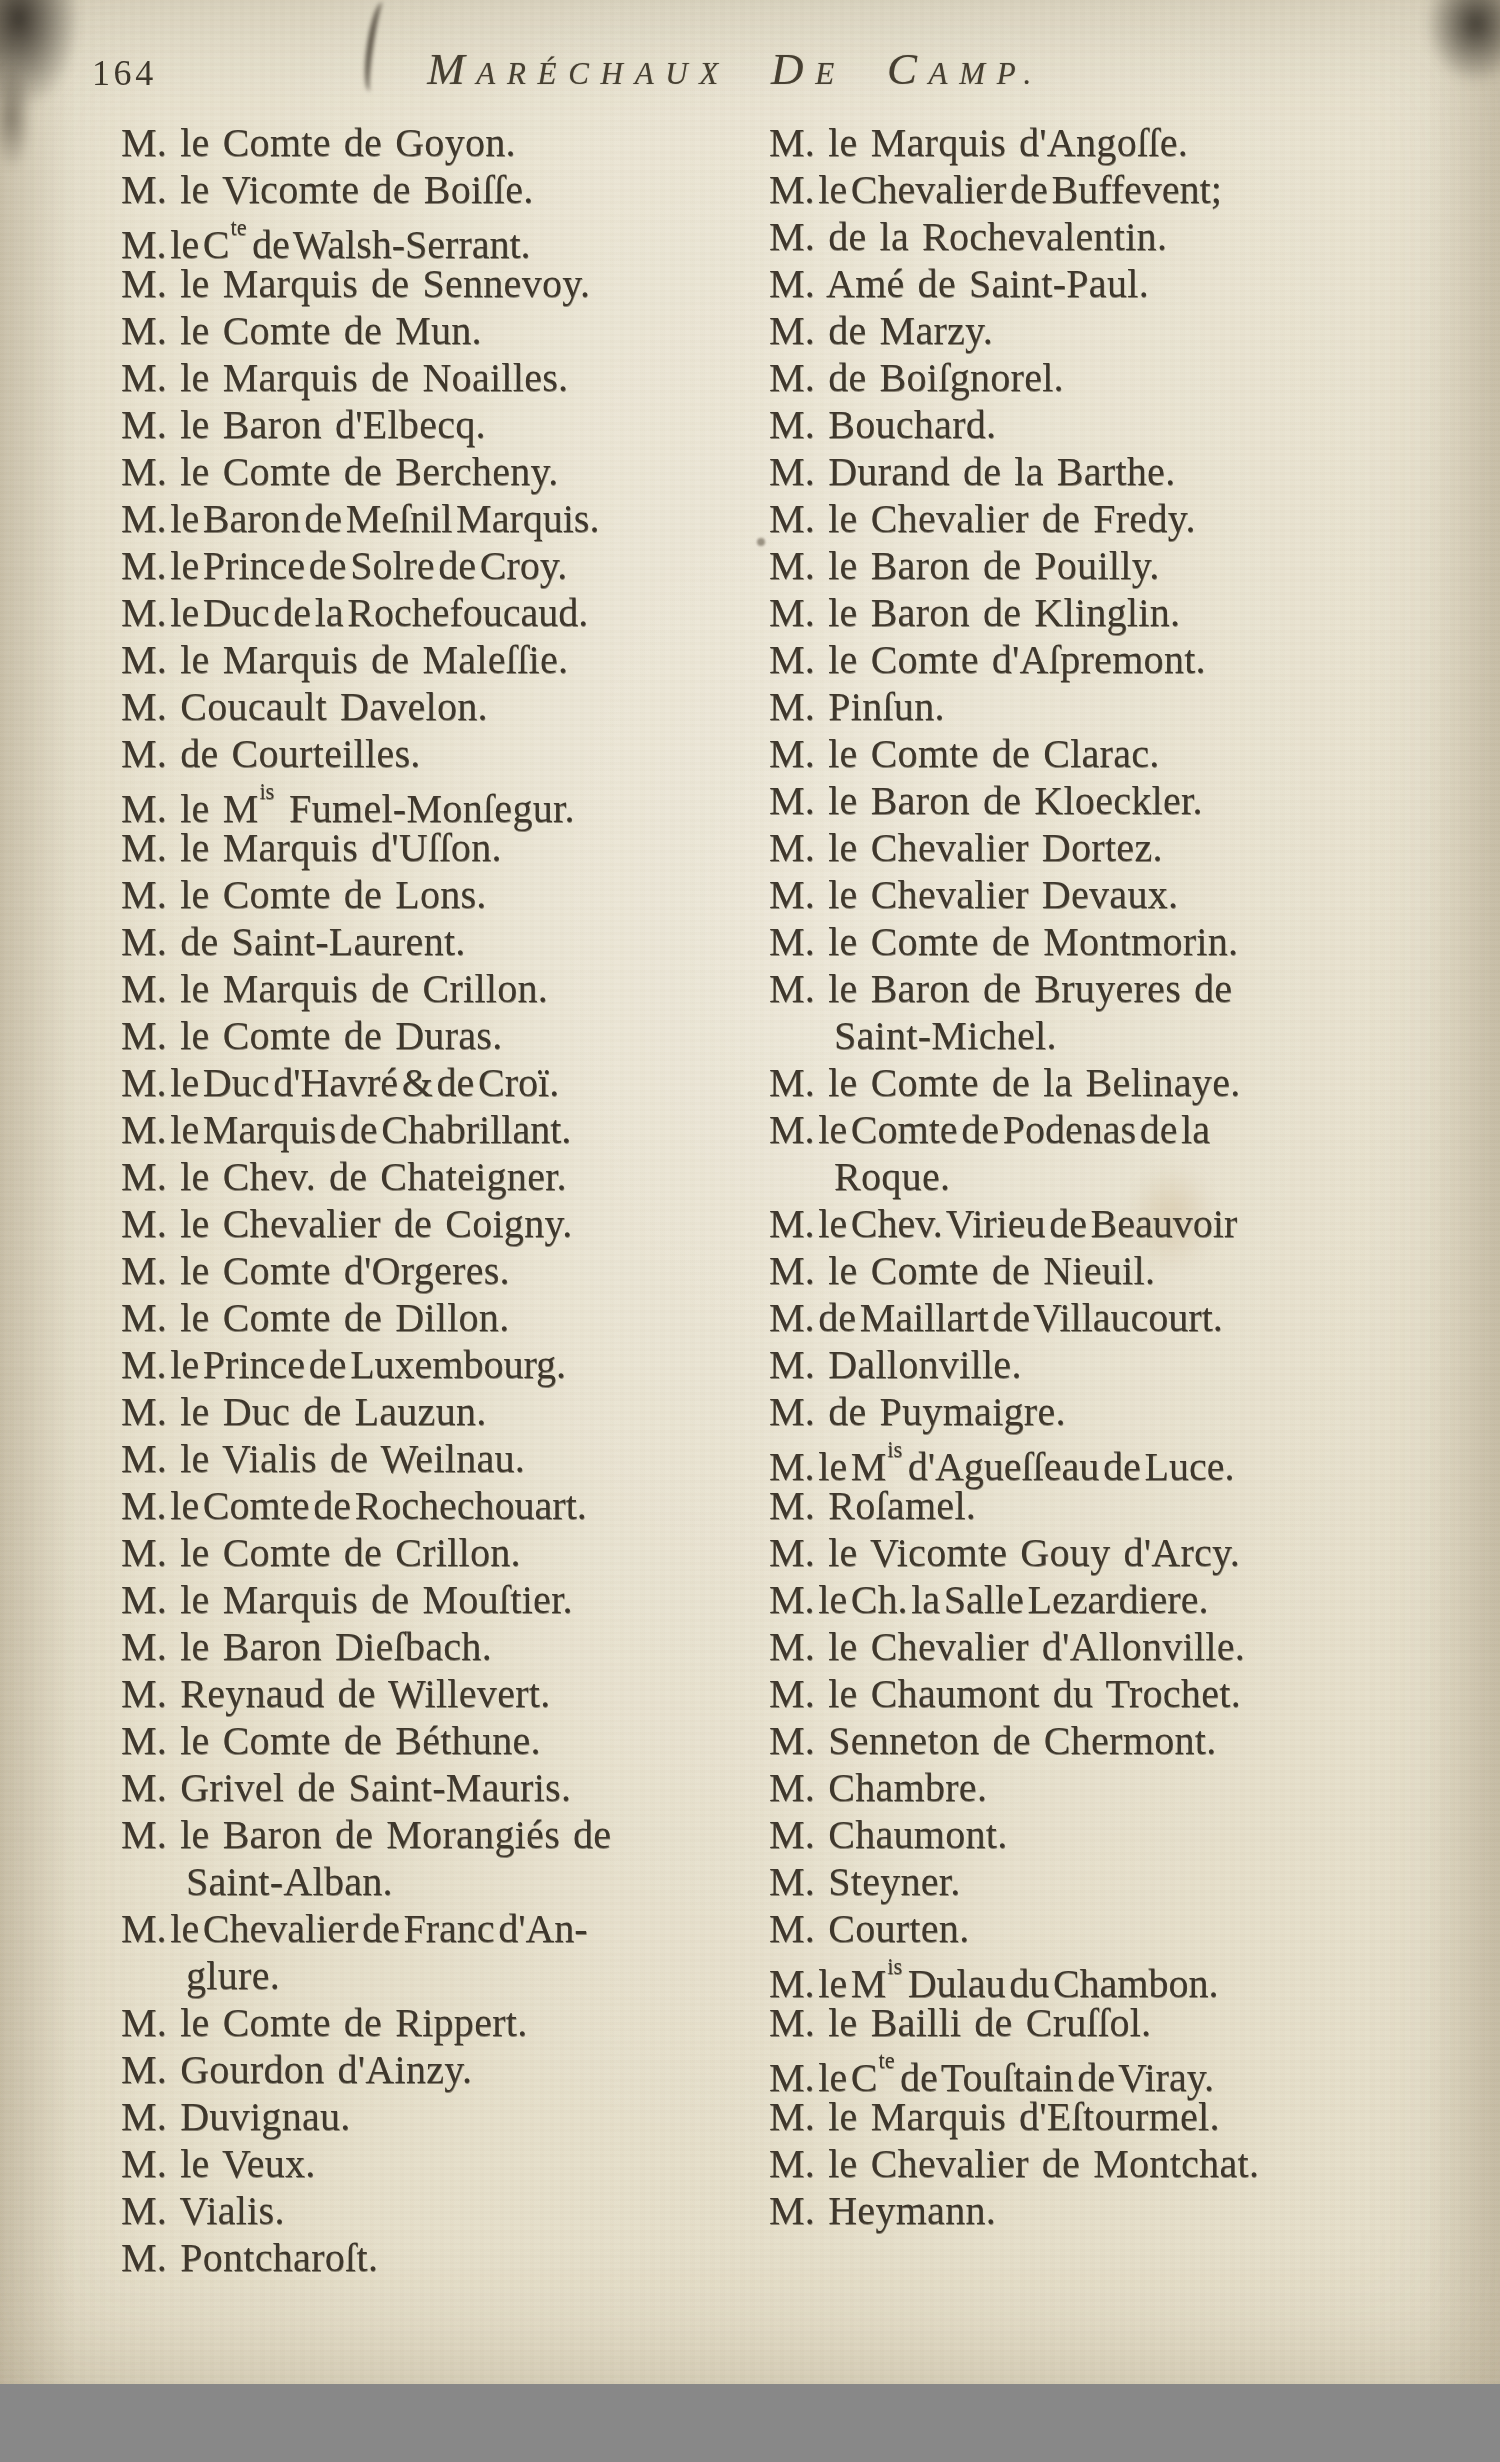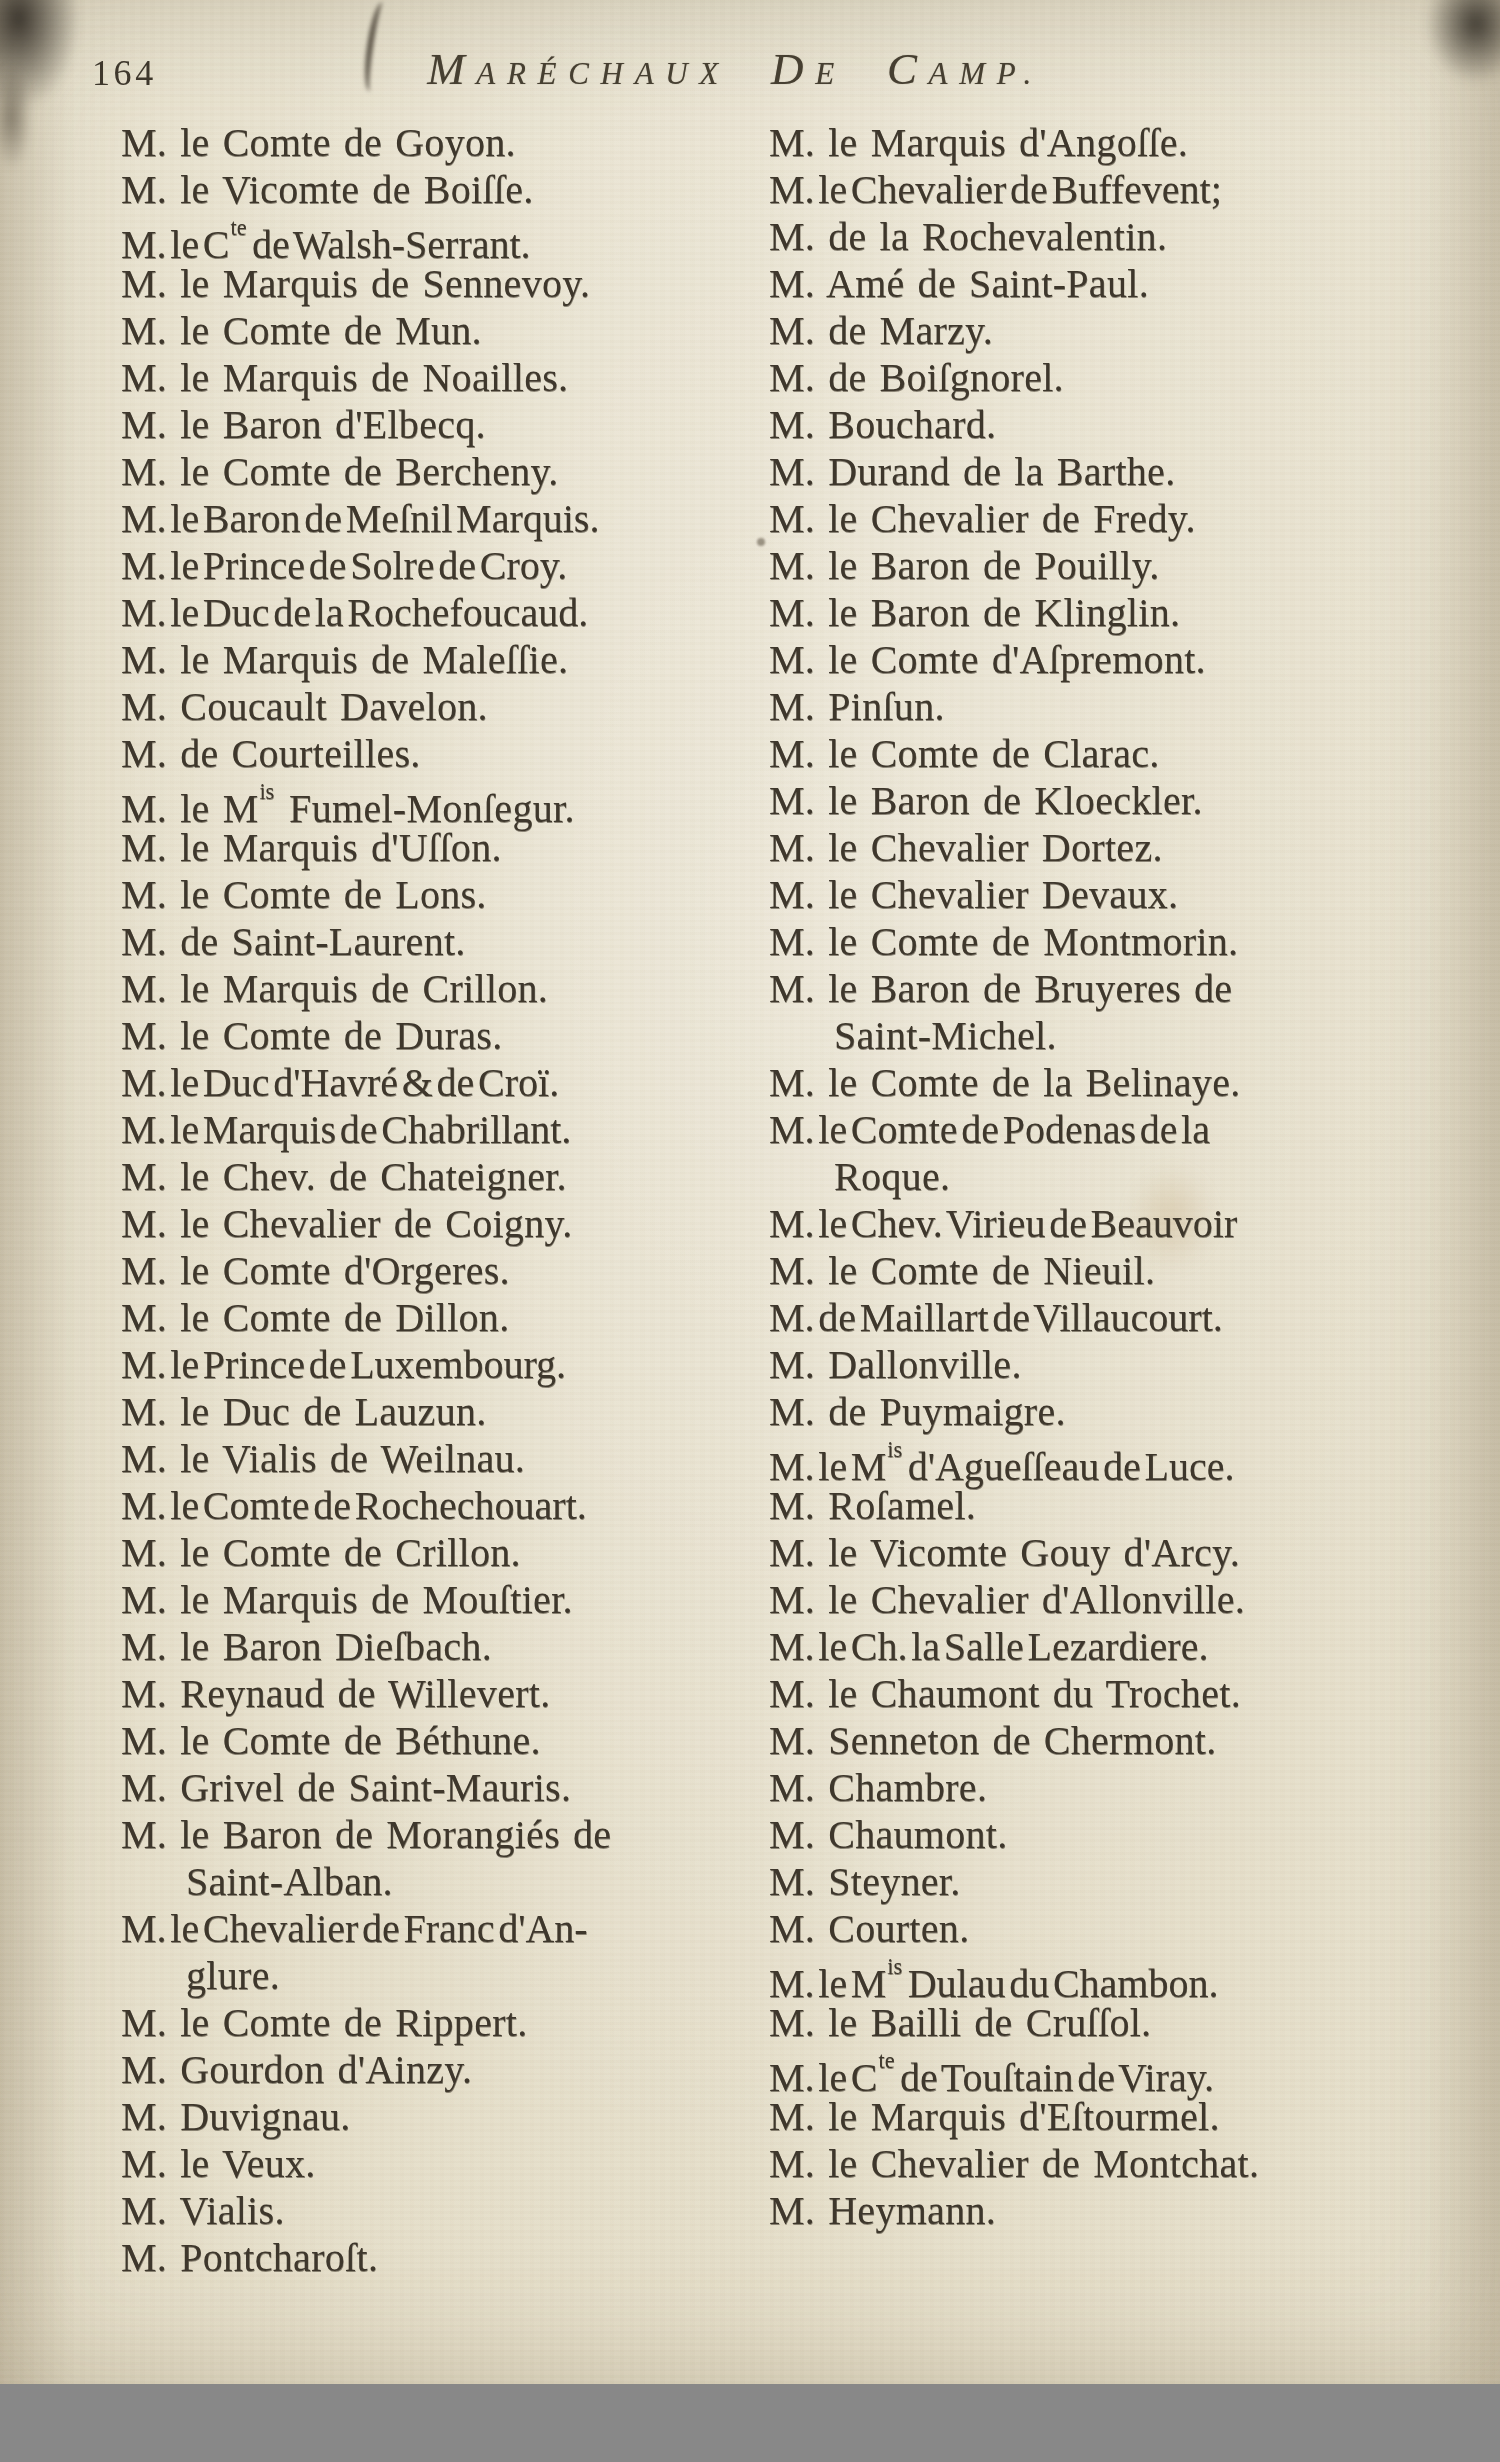--- a/index.html
+++ b/index.html
@@ -158,22 +158,22 @@
       <div class="line tight">M. le Comte de Podenas de la</div>
       <div class="line indent">Roque.</div>
       <div class="line tight">M. le Chev. Virieu de Beauvoir</div>
       <div class="line">M. le Comte de Nieuil.</div>
       <div class="line tight">M. de Maillart de Villaucourt.</div>
       <div class="line">M. Dallonville.</div>
       <div class="line">M. de Puymaigre.</div>
       <div class="line tight">M. le M<sup>is</sup> d'Agueſſeau de Luce.</div>
       <div class="line">M. Roſamel.</div>
       <div class="line">M. le Vicomte Gouy d'Arcy.</div>
+      <div class="line tight">M. le Ch. la Salle Lezardiere.</div>
       <div class="line">M. le Chevalier d'Allonville.</div>
-      <div class="line tight">M. le Ch. la Salle Lezardiere.</div>
       <div class="line">M. le Chaumont du Trochet.</div>
       <div class="line">M. Senneton de Chermont.</div>
       <div class="line">M. Chambre.</div>
       <div class="line">M. Chaumont.</div>
       <div class="line">M. Steyner.</div>
       <div class="line">M. Courten.</div>
       <div class="line tight">M. le M<sup>is</sup> Dulau du Chambon.</div>
       <div class="line">M. le Bailli de Cruſſol.</div>
       <div class="line tight">M. le C<sup>te</sup> de Touſtain de Viray.</div>
       <div class="line">M. le Marquis d'Eſtourmel.</div>

